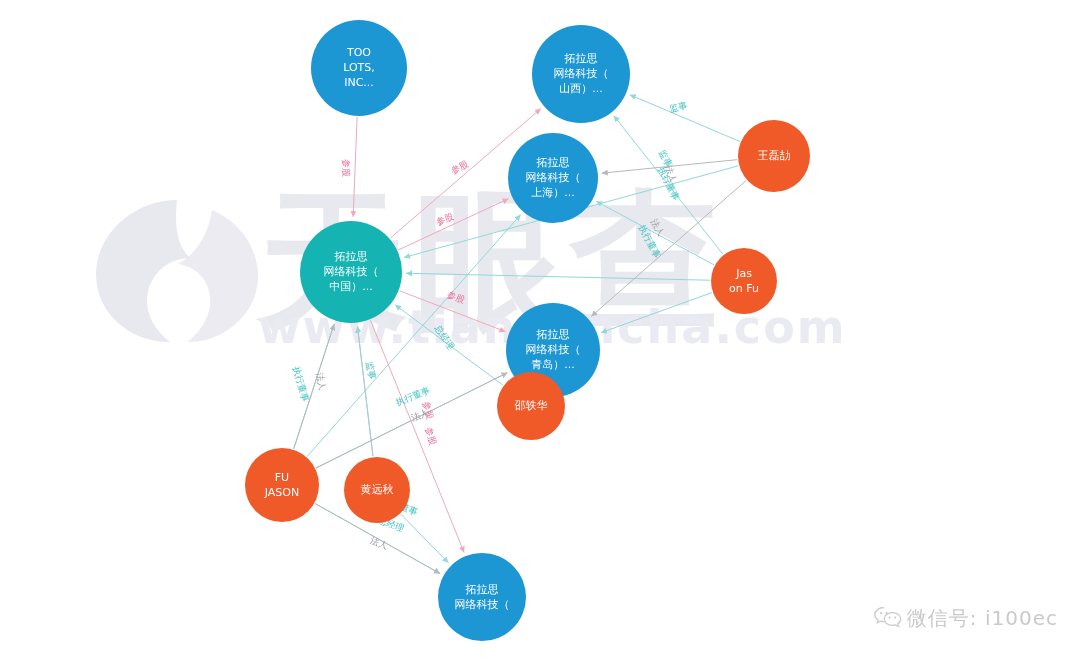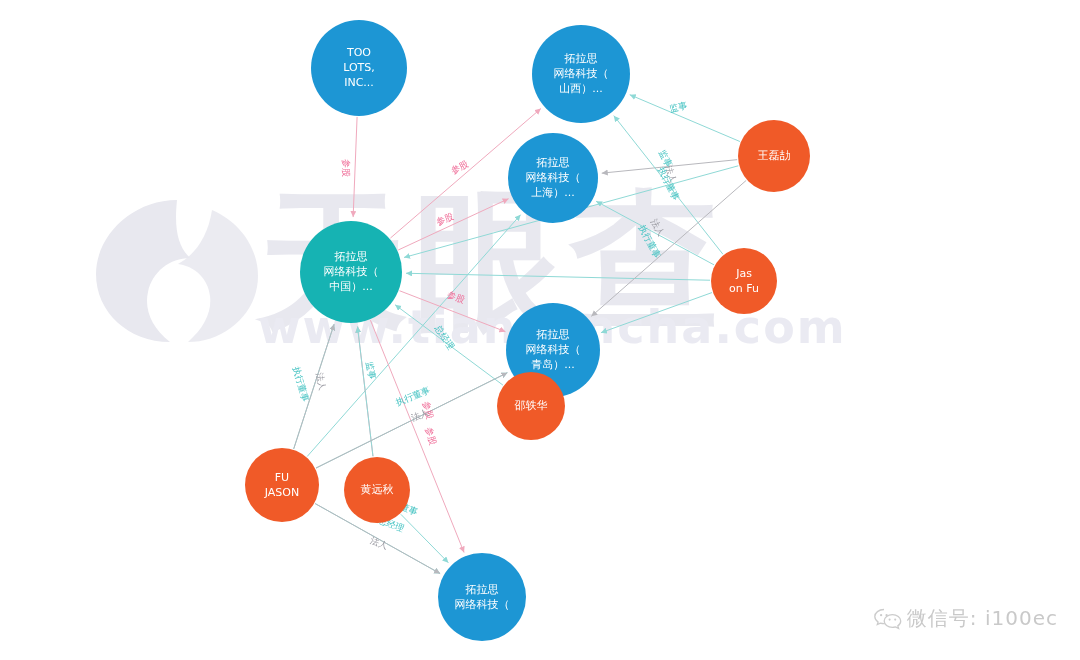--- a/index.html
+++ b/index.html
@@ -68,21 +68,21 @@
     dominant-baseline: middle;
   }
 
   
   #wechat-badge {
     position: absolute;
     right: 22px;
     bottom: 28px;
     z-index: 6;
     display: flex;
-    align-items: center;
+    align-items: flex-start;
     gap: 4px;
     color: #c9c9c9;
     font-size: 20px;
     letter-spacing: 1px;
     font-family: "DejaVu Sans", "Liberation Sans", sans-serif;
     user-select: none;
   }
   #wechat-badge svg { display: block; }
 </style>
 </head>

